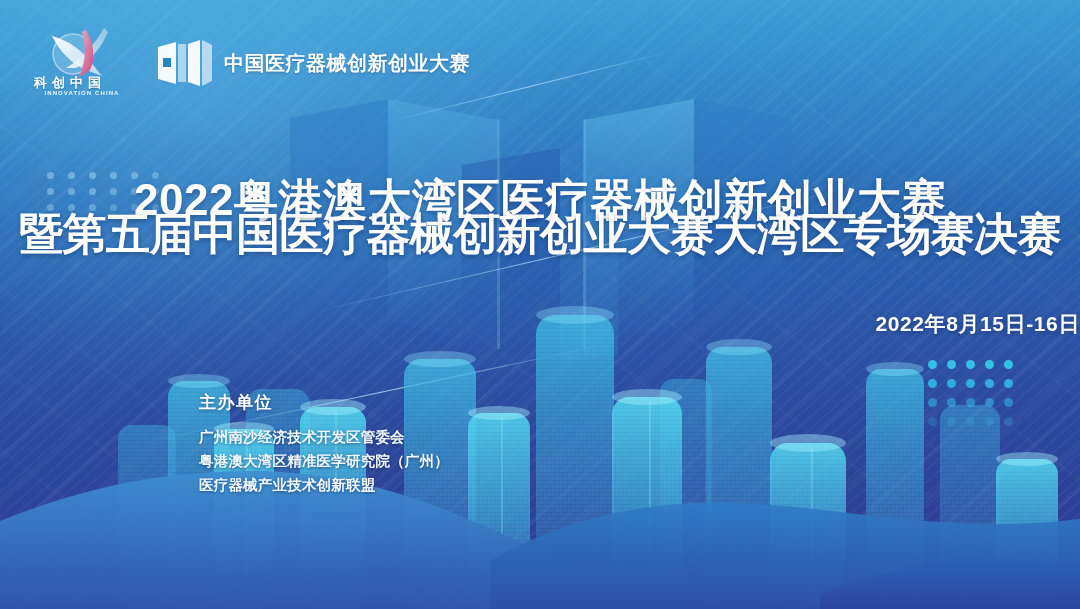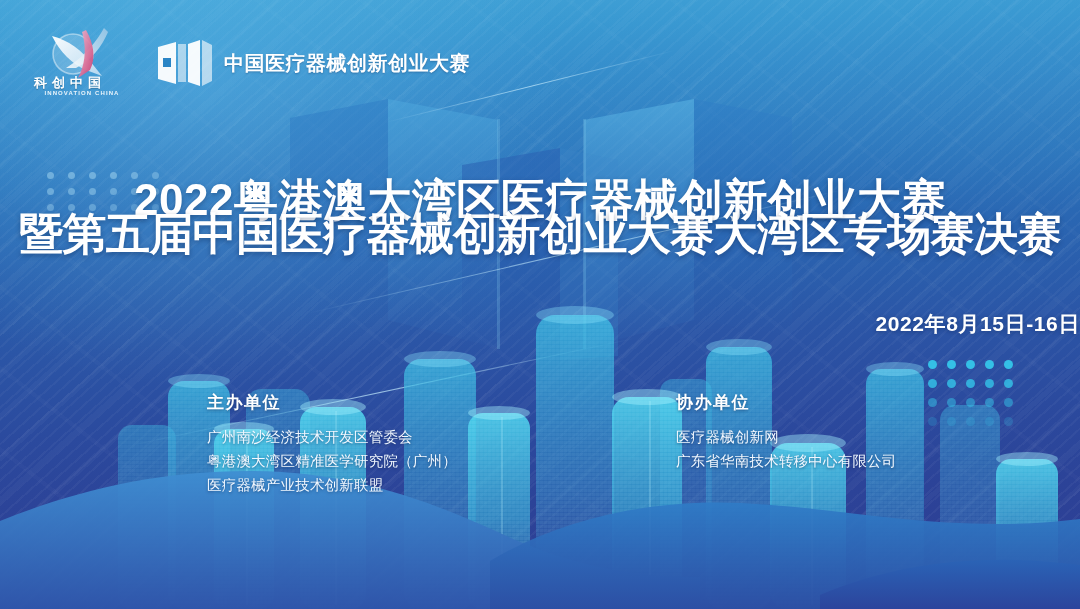--- a/index.html
+++ b/index.html
@@ -106,23 +106,23 @@
   .date{
     position:absolute;left:0;top:310px;width:1080px;text-align:right;
     font-size:21px;font-weight:700;color:#ffffff;letter-spacing:.6px;
     text-shadow:0 1px 4px rgba(6,28,72,.4);
   }
 
   
   .org{position:absolute;}
   .org .head{font-size:17px;font-weight:700;color:#ffffff;letter-spacing:1.5px;
       margin-bottom:11px;text-shadow:0 1px 3px rgba(6,28,72,.45);}
-  .org .line{font-size:14.5px;font-weight:400;color:#f2f8ff;line-height:24px;
+  .org .line{font-size:14.5px;font-weight:700;color:#f2f8ff;line-height:24px;
       letter-spacing:.2px;text-shadow:0 1px 3px rgba(6,28,72,.5);white-space:nowrap;}
-  .org-left{left:199px;top:391px;margin-left:8px;}
+  .org-left{left:199px;top:391px;}
   .org-right{left:676px;top:391px;}
 </style>
 </head>
 <body>
 
 <div class="stage">
 
   <div class="streaks a"></div>
   <div class="streaks b"></div>
   <div class="streaks c"></div>
@@ -379,19 +379,14 @@
   <div class="title2">暨第五届中国医疗器械创新创业大赛大湾区专场赛决赛</div>
   <div class="date">2022年8月15日-16日</div>
 
   <div class="org org-left">
     <div class="head">主办单位</div>
     <div class="line">广州南沙经济技术开发区管委会</div>
     <div class="line">粤港澳大湾区精准医学研究院（广州）</div>
     <div class="line">医疗器械产业技术创新联盟</div>
   </div>
 
-  <div class="org org-right">
-    <div class="head">协办单位</div>
-    <div class="line">医疗器械创新网</div>
-    <div class="line">广东省华南技术转移中心有限公司</div>
-  </div>
 
 </div>
 
 </body></html>

